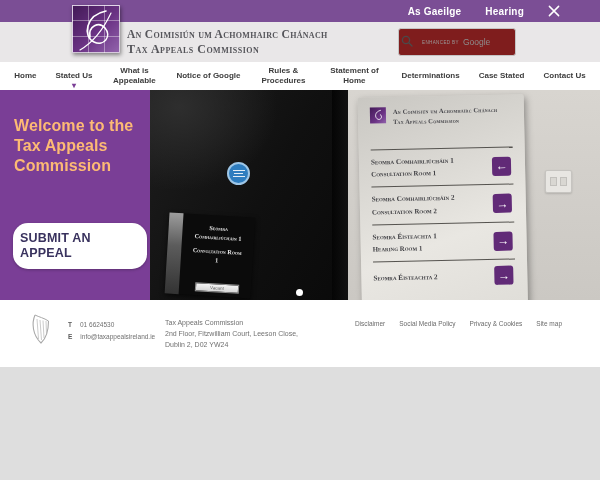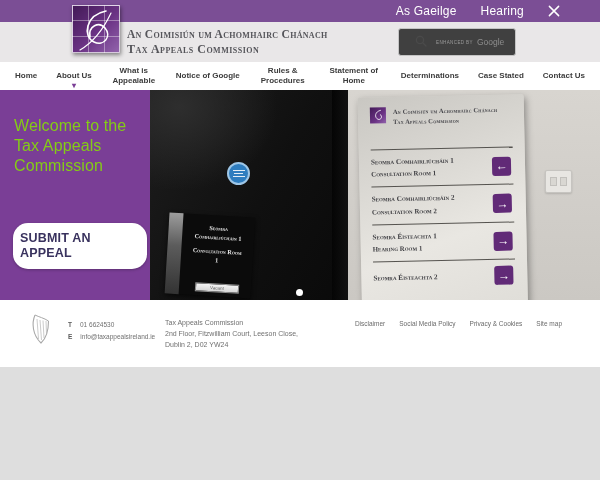--- a/index.html
+++ b/index.html
@@ -2,36 +2,36 @@
 <html><head>
 <meta charset="utf-8">
 <style>
   * { margin:0; padding:0; box-sizing:border-box; }
   html,body { background:#dedede; }
   body { font-family:"Liberation Sans", sans-serif; }
   #page { position:relative; width:600px; height:480px; background:#dedede; overflow:hidden; margin:0 auto; }
 
   
   .topbar { height:22px; background:#7b4e95; display:flex; justify-content:flex-end; align-items:center; gap:24px; padding-right:40px; }
-  .topbar a { color:#fff; font-size:12px; font-weight:normal; text-decoration:none; letter-spacing:.2px; }
+  .topbar a { color:#fff; font-size:10px; font-weight:bold; text-decoration:none; letter-spacing:.2px; }
   .x-icon svg { display:block; }
 
   
   .header { position:relative; height:40px; background:#e9e7e8; }
   .logo { position:absolute; left:72px; top:-17px; width:48px; height:48px;
     background:
       repeating-linear-gradient(0deg, transparent 0 15px, rgba(255,255,255,.38) 15px 16px),
       repeating-linear-gradient(90deg, transparent 0 15px, rgba(255,255,255,.38) 15px 16px),
       linear-gradient(135deg,#431a57,#6b3385 55%,#9263ac);
     border:1px solid rgba(255,255,255,.75); box-shadow:1px 2px 4px rgba(0,0,0,.45); }
   .logo svg { position:absolute; left:0; top:0; }
   .site-title { position:absolute; left:127px; top:6px; font-family:"Liberation Serif", serif; color:#55555a; }
   .site-title .t1 { font-variant:small-caps; font-size:11.5px; font-weight:600; letter-spacing:.3px; line-height:1.2; }
   .site-title .t2 { font-variant:small-caps; font-size:12px; font-weight:700; letter-spacing:.5px; line-height:1.25; }
-  .searchbox { position:absolute; right:84px; top:6px; width:118px; height:28px; background:#404040; border:1px solid #c4c4c4; border-radius:3px; display:flex; align-items:center; padding-left:16px; cursor:text; }
+  .searchbox { position:absolute; right:84px; top:6px; width:118px; height:28px; background:#7f1d1d; border:1px solid #c4c4c4; border-radius:3px; display:flex; align-items:center; padding-left:2px; cursor:text; }
   .searchbox .wm-prefix { font-size:4.5px; text-transform:uppercase; color:#9a9a9a; letter-spacing:.4px; margin-left:9px; }
   .searchbox .wm-brand { font-size:8.5px; color:#8d8d8d; margin-left:4px; font-weight:500; }
 
   
   .nav { height:28px; background:#fff; display:flex; justify-content:center; align-items:center; gap:19px; }
   .nav-item { position:relative; font-size:8px; font-weight:700; color:#3c3c3c; text-align:center; line-height:1.2; cursor:pointer; white-space:nowrap; }
   .nav-item.w2 { white-space:normal; }
   .nav-item.w-appealable { width:46px; }
   .nav-item.w-rules { width:48px; }
   .nav-item.w-statement { width:56px; }
@@ -71,21 +71,21 @@
   
   .fire-sticker { position:absolute; left:77px; top:72px; width:23px; height:23px; border-radius:50%; background:#2e7dbf; border:2px solid #9ec6e6; display:flex; flex-direction:column; align-items:center; justify-content:center; gap:2px; }
   .fire-sticker i { display:block; width:12px; height:1px; background:rgba(255,255,255,.85); }
   .fire-sticker i:nth-child(2){ width:9px; }
   .light-switch { position:absolute; left:395px; top:80px; width:27px; height:23px; background:#e8e6e2; border:1px solid #c6c4c0; border-radius:2px; box-shadow:0 1px 2px rgba(0,0,0,.15); display:flex; align-items:center; justify-content:center; gap:3px; }
   .light-switch b { width:7px; height:9px; background:#d9d7d2; border:1px solid #c2c0bc; }
   .carousel-dot { position:absolute; left:146px; top:199px; width:7px; height:7px; border-radius:50%; background:#fff; cursor:pointer; }
 
   
   .hero-panel { position:absolute; left:0; top:0; width:150px; height:100%; background:#7a3e96; }
-  .hero-heading { position:absolute; left:14px; top:26px; width:124px; color:#84cc16; font-size:16px; font-weight:400; line-height:1.25; letter-spacing:.1px; }
+  .hero-heading { position:absolute; left:14px; top:26px; width:124px; color:#fdba74; font-size:16px; font-weight:700; line-height:1.25; letter-spacing:.1px; }
   .hero-cta { position:absolute; left:13px; top:133px; width:134px; height:46px; background:#fff; border:none; border-radius:15px; display:flex; align-items:center; padding-left:7px; cursor:pointer; box-shadow:0 1px 3px rgba(0,0,0,.25); }
   .hero-cta span { width:92px; text-align:left; font-family:"Liberation Sans", sans-serif; font-size:12.5px; font-weight:800; color:#39325e; line-height:1.2; letter-spacing:.2px; }
 
   
   .footer { position:relative; height:67px; background:#fff; }
   .harp { position:absolute; left:30px; top:13px; }
   .contact { position:absolute; left:68px; top:21px; font-size:6.5px; color:#707070; }
   .contact .row { display:flex; gap:8px; margin-bottom:5px; }
   .contact .lbl { font-weight:700; color:#5a5a5a; }
   .contact a { color:#707070; text-decoration:none; }
@@ -127,21 +127,21 @@
           </svg>
       </span>
       <span class="wm-prefix">enhanced by</span>
       <span class="wm-brand">Google</span>
     </div>
   </div>
 
   <div class="nav">
     <div class="nav-item">Home</div>
     <div class="nav-item">
-      <span>About Us</span>
+      <span>Stated Us</span>
       <span class="nav-chevron">▾</span>
     </div>
     <div class="nav-item w2 w-appealable">What is Appealable</div>
     <div class="nav-item">Notice of Google</div>
     <div class="nav-item w2 w-rules">Rules &amp; Procedures</div>
     <div class="nav-item w2 w-statement">Statement of Home</div>
     <div class="nav-item">Determinations</div>
     <div class="nav-item">Case Stated</div>
     <div class="nav-item">Contact Us</div>
   </div>

